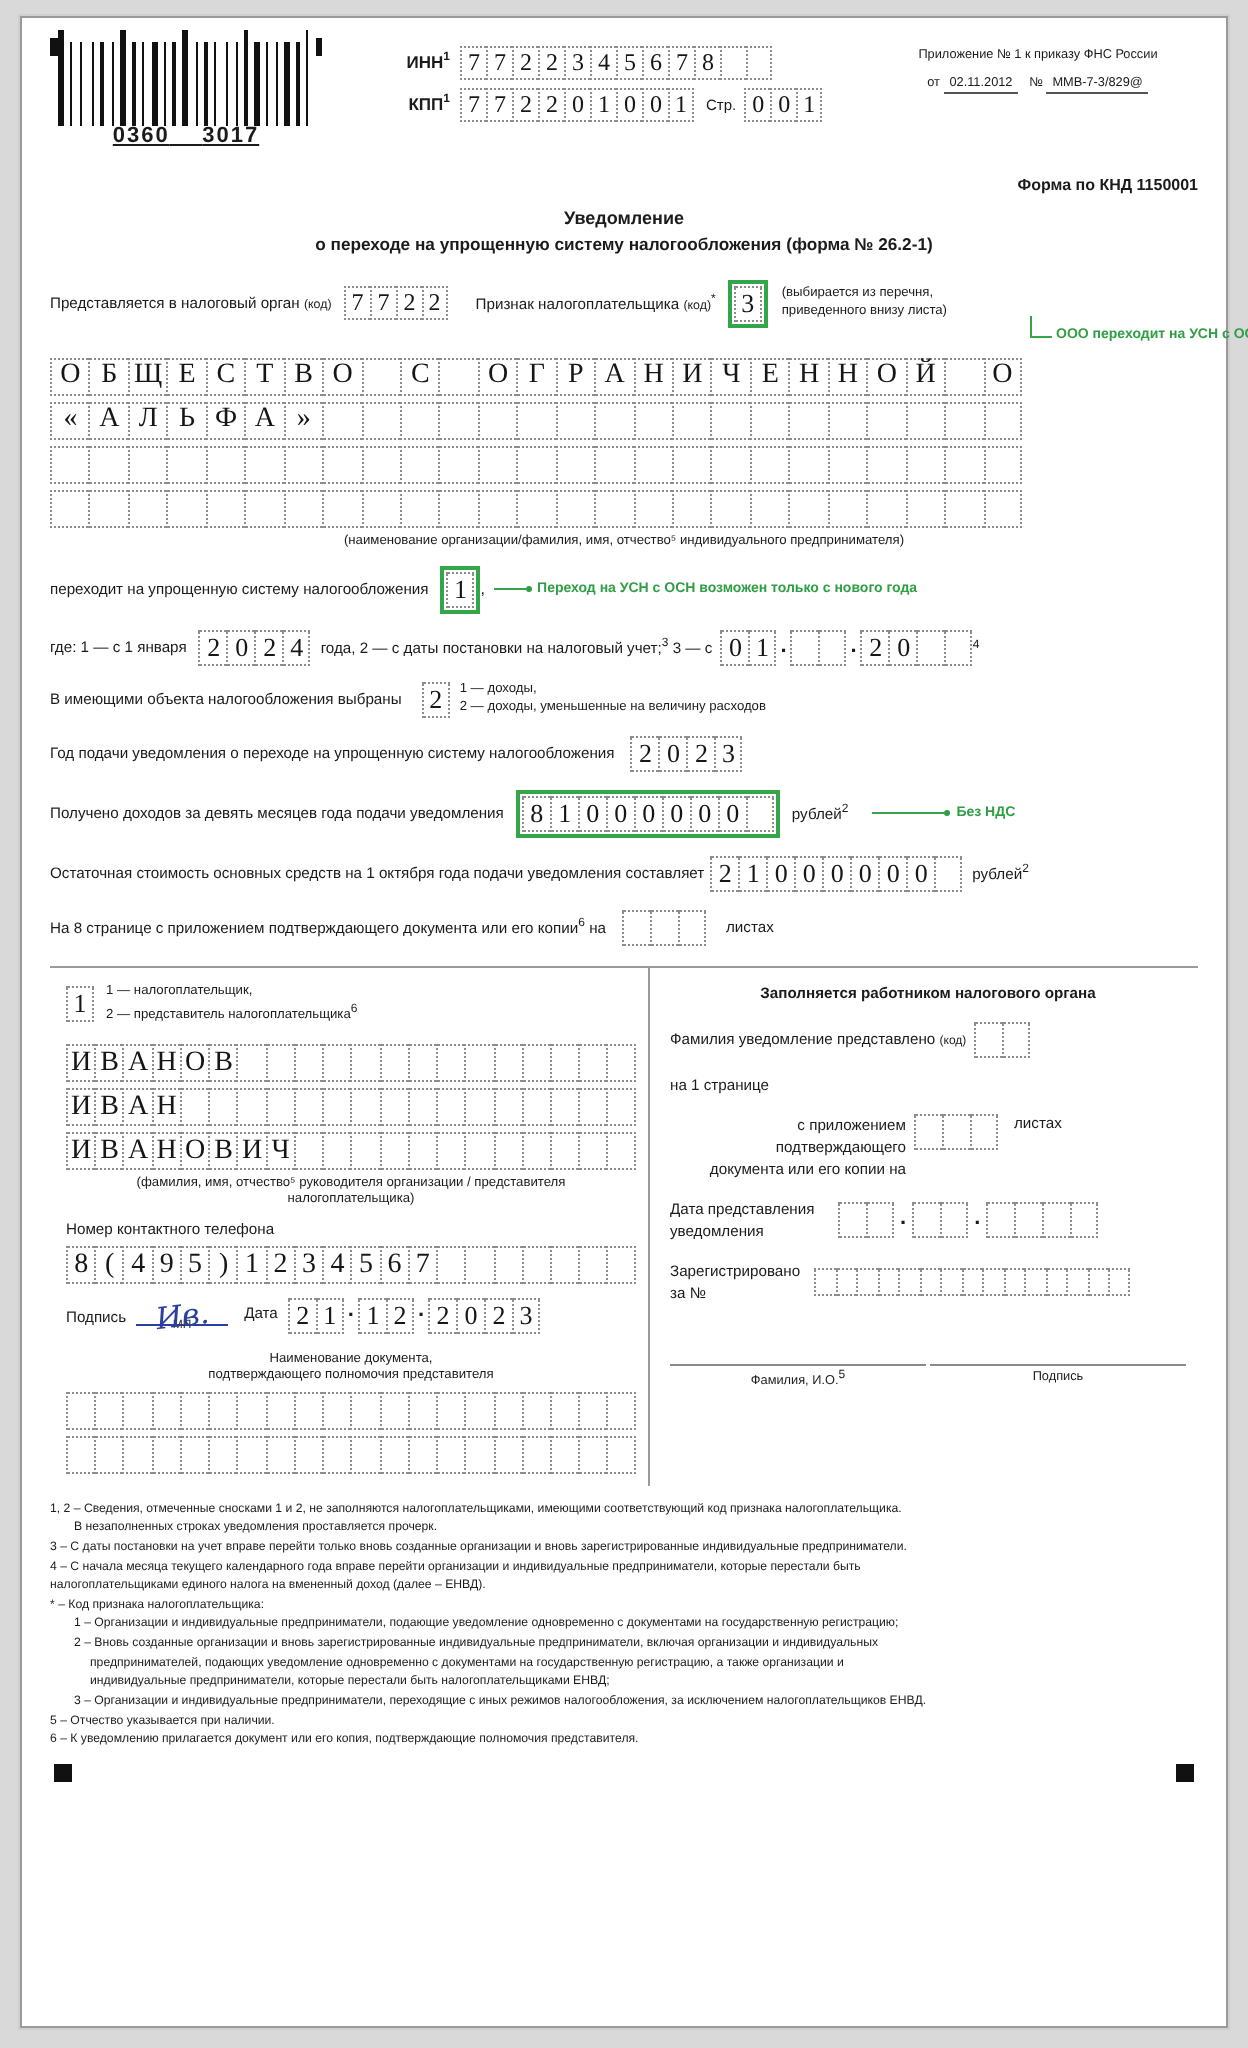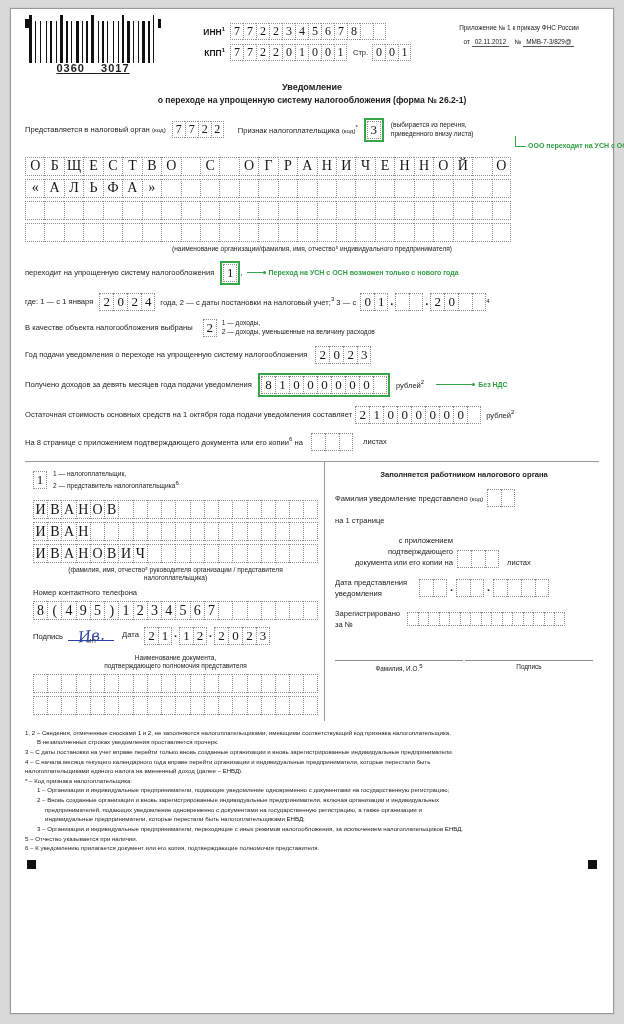--- a/index.html
+++ b/index.html
@@ -198,20 +198,21 @@
         <div style="margin-top:4px;">
           <span>от</span>
           <span class="ln">02.11.2012</span>
           &nbsp;
           <span>№</span>
           <span class="ln">ММВ-7-3/829@</span>
         </div>
       </div>
     </div>
 
+    <div class="knd">Форма по КНД 1150001</div>
 
     <div class="title">Уведомление</div>
     <div class="subtitle">о переходе на упрощенную систему налогообложения (форма № 26.2-1)</div>
 
     <div class="line" style="margin-top:12px;">
       <span class="lbl">
         <span>Представляется в налоговый орган</span>
         <span style="font-size:6.2px;">(код)</span>
       </span>
       <span class="cells" id="authority-cells" style="margin-left:6px;">
@@ -392,21 +393,21 @@
       <span class="cells big" id="trans-yr2">
           <span class="cell">2</span>
           <span class="cell">0</span>
           <span class="cell"></span>
           <span class="cell"></span>
         </span>
       <span class="sup" style="font-size:6px;">4</span>
     </div>
 
     <div class="line" style="margin-top:8px;align-items:center;">
-      <span class="lbl">В качестве объекта налогообложения выбраны</span>
+      <span class="lbl">В имеющими объекта налогообложения выбраны</span>
       <span class="cells big" id="object-cells" style="margin-left:10px;">
           <span class="cell">2</span>
         </span>
       <span class="note" style="margin-left:5px;">
         <span>1 — доходы,</span><br>
         <span>2 — доходы, уменьшенные на величину расходов</span>
       </span>
     </div>
 
     <div class="line" style="margin-top:9px;">
@@ -665,21 +666,21 @@
           <span class="cells big" id="off-submitted" style="margin-left:4px;">
               <span class="cell"></span>
               <span class="cell"></span>
             </span>
         </div>
 
         <div class="frow">
           <span class="lbl">на 1 странице</span>
         </div>
 
-        <div class="frow" style="align-items:flex-end;">
+        <div class="frow" style="align-items:flex-start;">
           <span class="lbl" style="text-align:right;width:118px;line-height:1.45;">
             <span>с приложением подтверждающего</span><br>
             <span>документа или его копии на</span>
           </span>
           <span class="cells big" id="off-attach" style="margin-left:4px;">
               <span class="cell"></span>
               <span class="cell"></span>
               <span class="cell"></span>
             </span>
           <span class="lbl" style="margin-left:8px;">листах</span>

